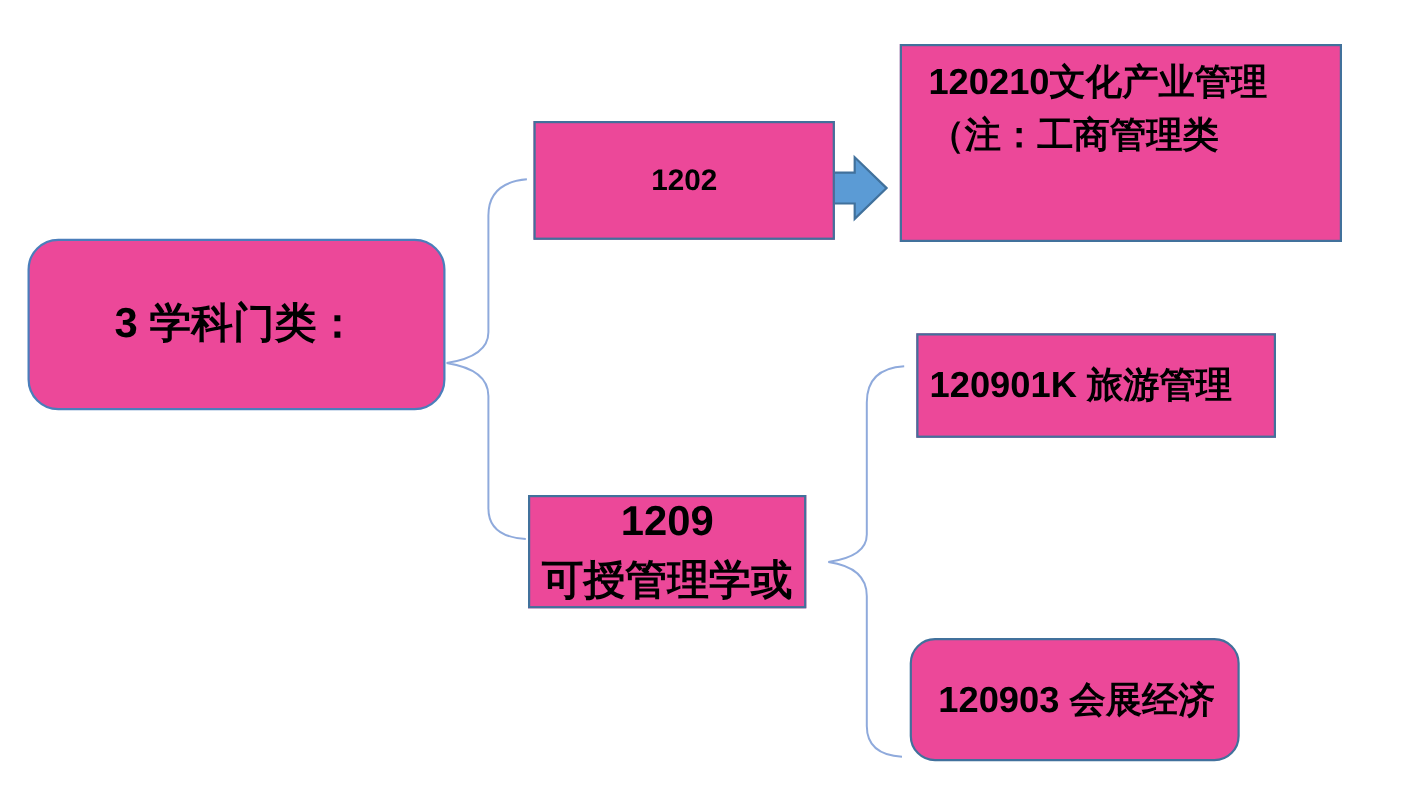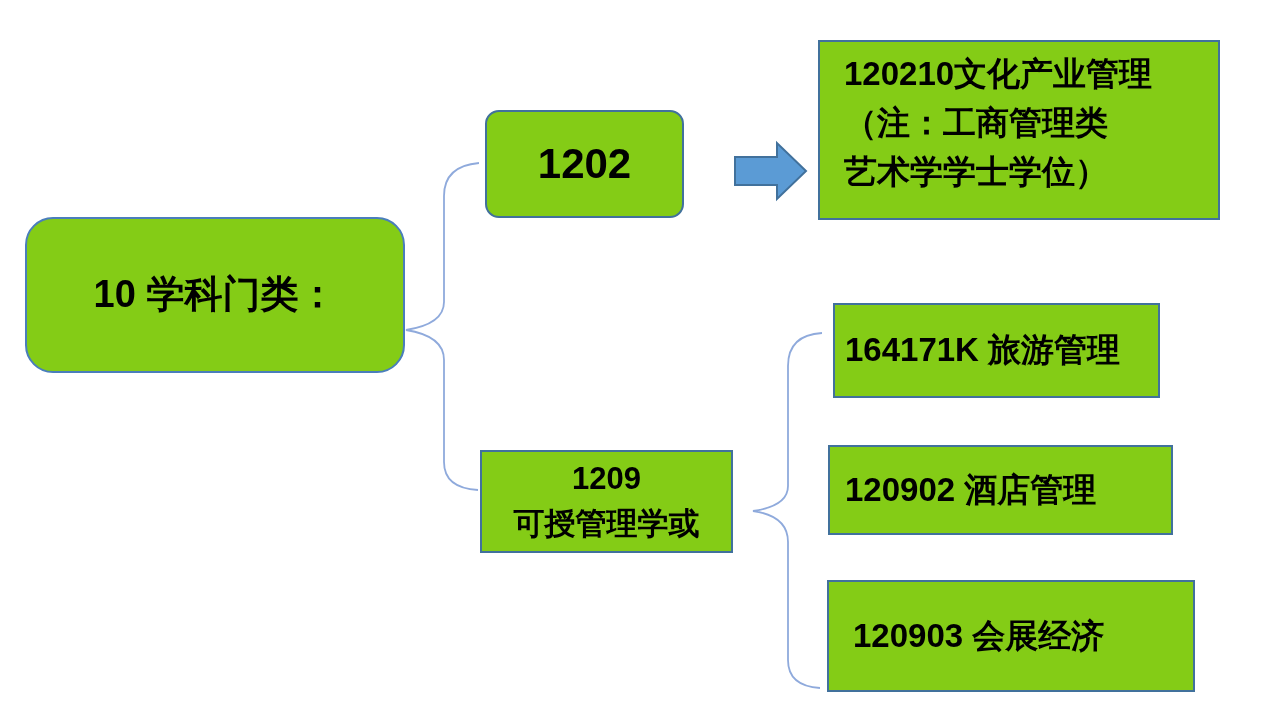--- a/index.html
+++ b/index.html
@@ -19,21 +19,21 @@
   }
   .connector-layer {
     position: absolute;
     left: 0; top: 0;
     width: 1280px;
     height: 720px;
     pointer-events: none;
   }
   .node {
     position: absolute;
-    background: #84cc16;
+    background: #ec4899;
     border: 2px solid #41719c;
     box-sizing: border-box;
     display: flex;
     flex-direction: column;
     justify-content: center;
     align-items: center;
     text-align: center;
   }
   .node .tline { width: 100%; }
   .node.left-align {
@@ -41,92 +41,88 @@
     text-align: left;
   }
   #node-root {
     left: 25px; top: 217px; width: 380px; height: 156px;
     border-radius: 28px;
     border-color: #4a7ebb;
     font-size: 38px;
     line-height: 1.36;
   }
   #node-1202 {
-    left: 485px; top: 110px; width: 199px; height: 108px;
-    font-size: 42px;
+    left: 485px; top: 110px; width: 274px; height: 108px;
+    font-size: 27px;
     line-height: 1.42;
-    border-radius: 14px;
   }
   #node-1209 {
     left: 480px; top: 450px; width: 253px; height: 103px;
-    font-size: 31px;
+    font-size: 38px;
     line-height: 1.42;
   }
   #node-120210 {
     left: 818px; top: 40px; width: 402px; height: 180px;
     font-size: 33px;
     line-height: 1.48;
     padding: 8px 8px 8px 24px;
     justify-content: flex-start;
   }
   #node-120901k {
     left: 833px; top: 303px; width: 327px; height: 95px;
     font-size: 33px;
     padding-left: 10px;
   }
   #node-120902 {
     left: 828px; top: 445px; width: 345px; height: 90px;
     font-size: 33px;
     padding-left: 15px;
   }
   #node-120903 {
-    left: 827px; top: 580px; width: 368px; height: 112px;
+    left: 827px; top: 580px; width: 300px; height: 112px;
     font-size: 33px;
     line-height: 1.5;
     padding-left: 24px;
+    border-radius: 23px;
   }
 </style>
 </head>
 <body>
 
 <div class="stage">
 
   <svg class="connector-layer" viewBox="0 0 1280 720" xmlns="http://www.w3.org/2000/svg">
 
     <path d="M 479,163 Q 444,166 444,196 L 444,302 Q 444,324 406,330 Q 444,336 444,360 L 444,462 Q 444,488 478,490" fill="none" stroke="#8faadc" stroke-width="1.8"></path>
 
     <path d="M 822,333 Q 788,335 788,366 L 788,486 Q 788,506 753,511 Q 788,516 788,542 L 788,660 Q 788,686 820,688" fill="none" stroke="#8faadc" stroke-width="1.8"></path>
 
     <polygon points="735,157 777,157 777,143 806,171 777,199 777,185 735,185" fill="#5b9bd5" stroke="#41719c" stroke-width="2"></polygon>
   </svg>
 
   <div class="node" id="node-root">
-    <div class="tline">10 学科门类：</div>
+    <div class="tline">3 学科门类：</div>
   </div>
 
   <div class="node" id="node-1202">
     <div class="tline">1202</div>
   </div>
 
   <div class="node left-align" id="node-120210">
     <div class="tline">120210文化产业管理</div>
     <div class="tline">（注：工商管理类</div>
-    <div class="tline">艺术学学士学位）</div>
   </div>
 
   <div class="node" id="node-1209">
     <div class="tline">1209</div>
     <div class="tline">可授管理学或</div>
   </div>
 
   <div class="node left-align" id="node-120901k">
-    <div class="tline">164171K 旅游管理</div>
+    <div class="tline">120901K 旅游管理</div>
   </div>
 
-  <div class="node left-align" id="node-120902">
-    <div class="tline">120902 酒店管理</div>
-  </div>
 
   <div class="node left-align" id="node-120903">
     <div class="tline">120903 会展经济</div>
   </div>
 
 </div>
 
 </body></html>

